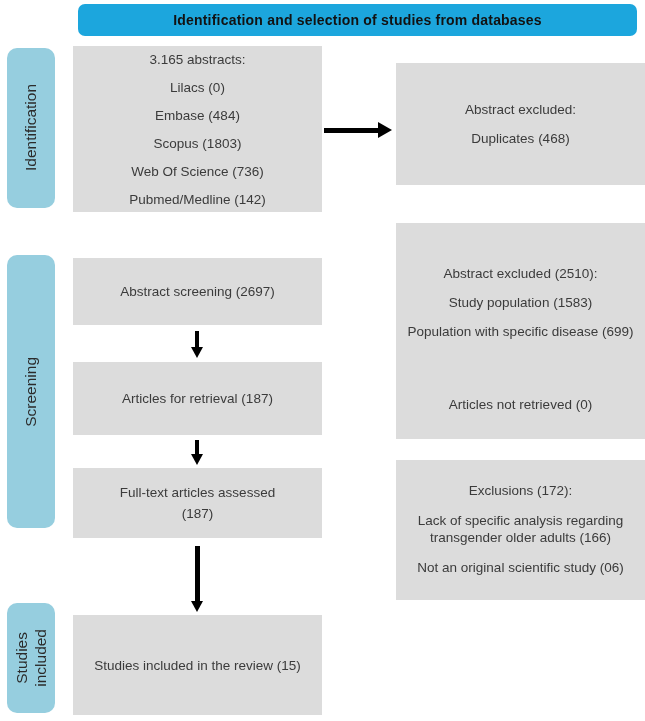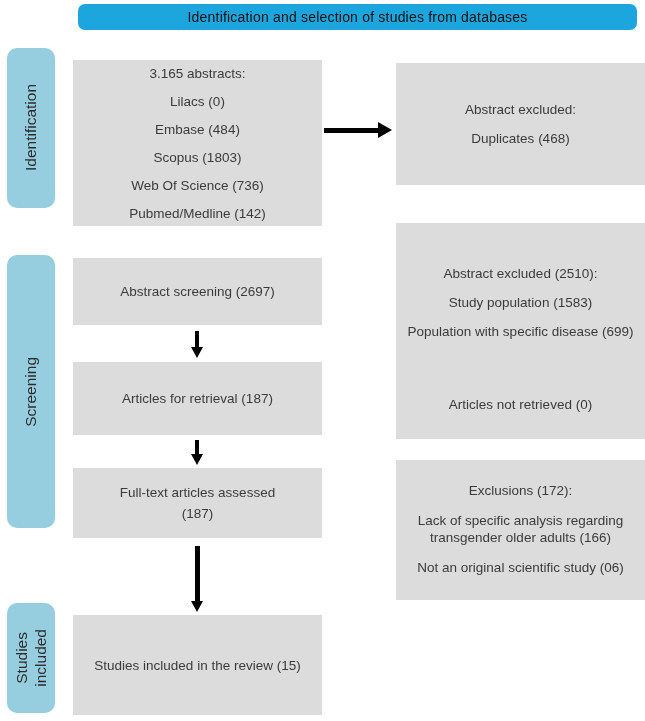--- a/index.html
+++ b/index.html
@@ -6,25 +6,25 @@
   .stage {
     position: relative;
     width: 645px;
     height: 721px;
     background: #ffffff;
     font-family: "Liberation Sans", sans-serif;
     overflow: hidden;
   }
   .title-bar {
     position: absolute;
-    left: 78px; top: 4px; width: 559px; height: 26px;
+    left: 78px; top: 4px; width: 559px; height: 32px;
     background: #1ca6dd;
     border-radius: 7px;
     display: flex; align-items: center; justify-content: center;
-    font-size: 14px; font-weight: normal; color: #121212;
+    font-size: 14px; font-weight: bold; color: #121212;
     letter-spacing: .2px;
   }
   .sidebar-box {
     position: absolute;
     left: 7px; width: 48px;
     background: #96cedf;
     border-radius: 10px;
     display: flex; align-items: center; justify-content: center;
   }
   .vtext {
@@ -41,21 +41,21 @@
     background: #dcdcdc;
     display: flex; flex-direction: column;
     align-items: center; justify-content: center;
     text-align: center;
     font-size: 13.5px; color: #3b3b3b;
     line-height: 17px;
   }
   .gbox .line { width: 100%; }
   .col-left  { left: 73px;  width: 249px; }
   .col-right { left: 396px; width: 249px; }
-  #lbox1 { top: 60px;  height: 166px; gap: 11px; }
+  #lbox1 { top: 46px;  height: 166px; gap: 11px; }
   #lbox2 { top: 258px; height: 67px; }
   #lbox3 { top: 362px; height: 73px; }
   #lbox4 { top: 468px; height: 70px;  gap: 4px; }
   #lbox5 { top: 615px; height: 100px; }
   #rbox1 { top: 63px;  height: 122px; gap: 12px; }
   #rbox2 { top: 223px; height: 158px; gap: 12px; padding: 0 6px; box-sizing: border-box; }
   #rbox3 { top: 370px; height: 69px; }
   #rbox4 { top: 460px; height: 140px; gap: 13px; padding: 0 18px; box-sizing: border-box; line-height: 1.25; }
   .arrow-part { position: absolute; }
   .h-stem { background: #000; height: 5px; }

